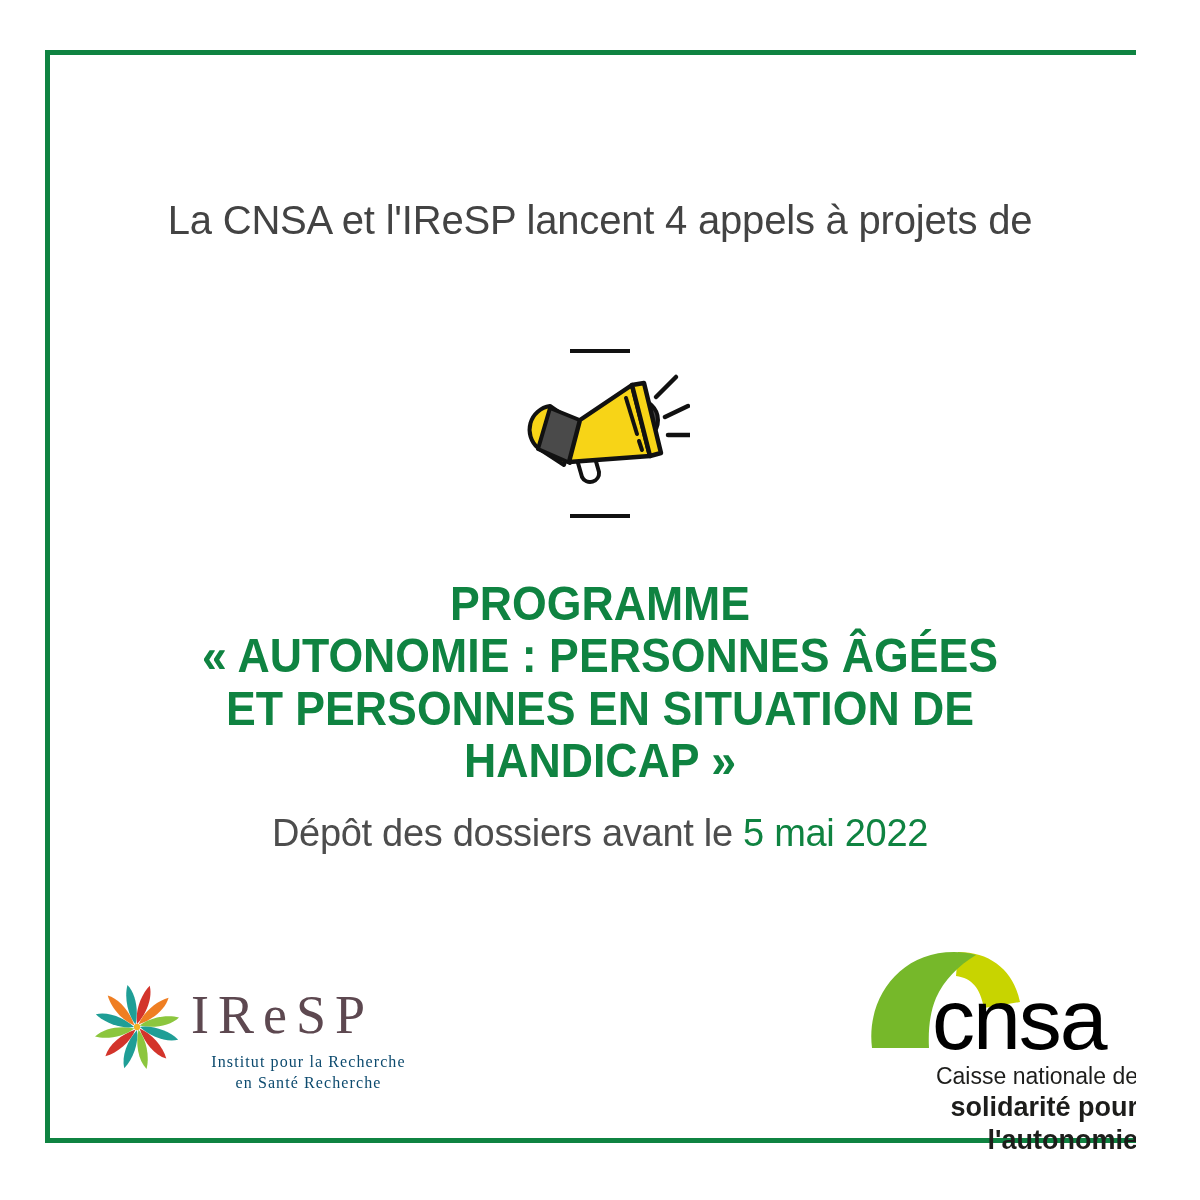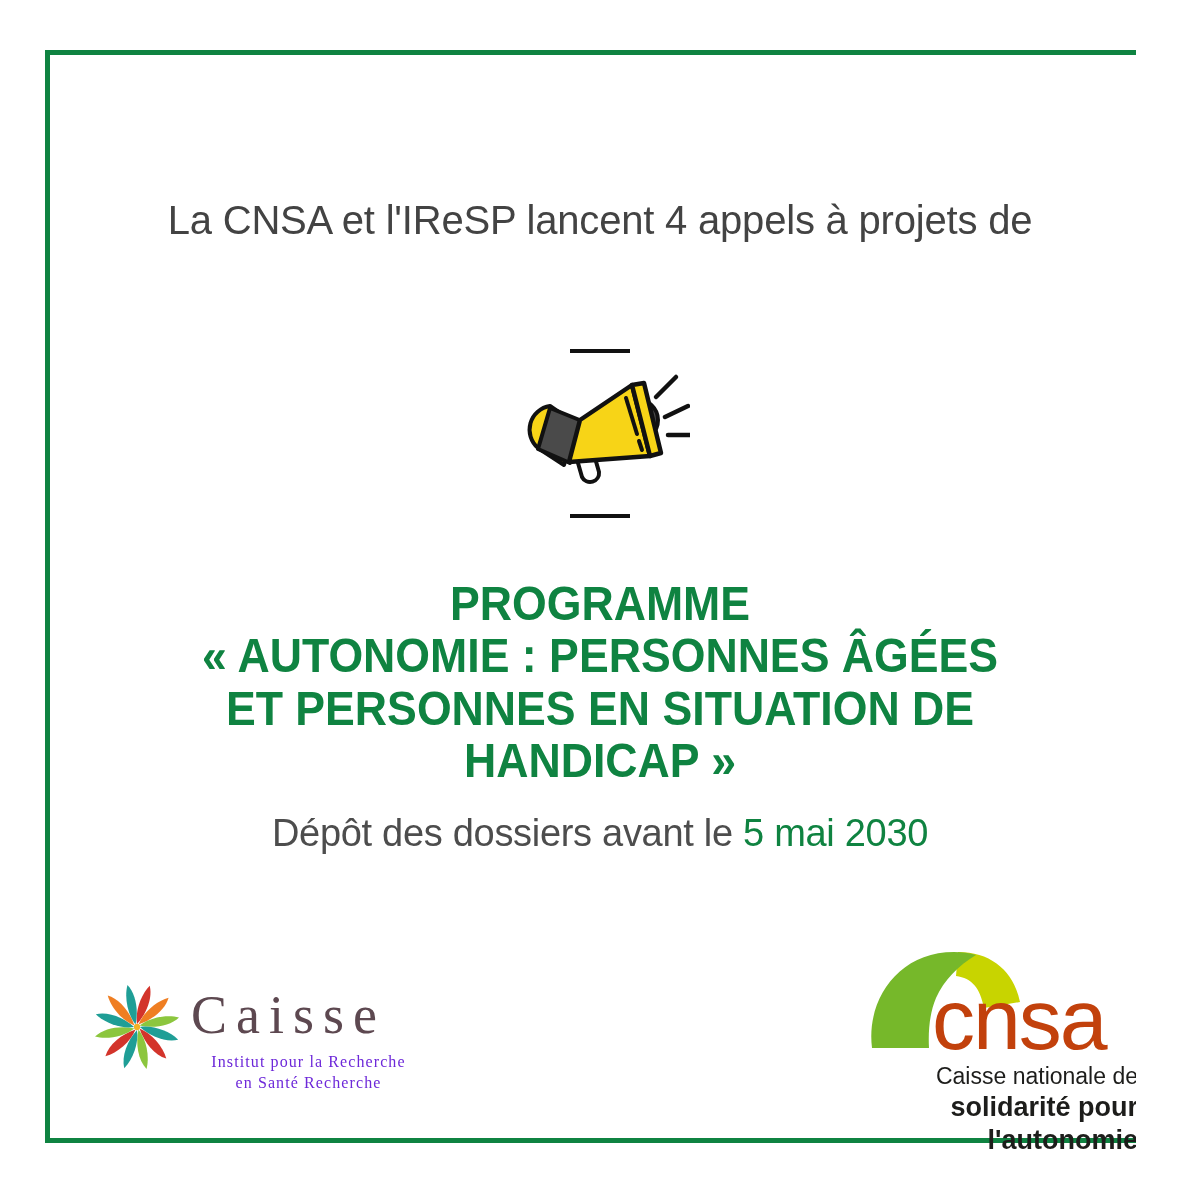--- a/index.html
+++ b/index.html
@@ -123,21 +123,21 @@
     line-height: 1;
   }
   .iresp-tagline {
     position: absolute;
     left: 103px;
     top: 80px;
     width: 235px;
     text-align: center;
     font-family: "Liberation Serif", serif;
     font-size: 16px;
-    color: #6d28d9;
+    color: #0c4a6e;
     letter-spacing: 1.1px;
     line-height: 1.3;
   }
   .iresp-tagline span { display: block; }
 
   
   .cnsa-logo {
     position: absolute;
     left: 862px;
     top: 944px;
@@ -151,21 +151,21 @@
     width: 160px;
     height: 108px;
   }
   .cnsa-word {
     position: absolute;
     left: 70px;
     top: 32px;
     font-family: "Liberation Sans", sans-serif;
     font-size: 86px;
     font-weight: 400;
-    color: #c2410c;
+    color: #000000;
     letter-spacing: -2px;
     line-height: 1;
   }
   .cnsa-tagline {
     position: absolute;
     left: 0px;
     top: 118px;
     width: 276px;
     text-align: right;
     font-family: "Liberation Sans", sans-serif;
@@ -221,21 +221,21 @@
 
   <div class="programme">
     <span class="ln">PROGRAMME</span>
     <span class="ln">« AUTONOMIE : PERSONNES ÂGÉES</span>
     <span class="ln">ET PERSONNES EN SITUATION DE</span>
     <span class="ln">HANDICAP »</span>
   </div>
 
   <div class="deadline">
     <span>Dépôt des dossiers avant le</span>
-    <span class="date">5 mai 2030</span>
+    <span class="date">5 mai 2022</span>
   </div>
 
   <div class="iresp-logo">
     <div class="iresp-mark">
       <svg viewBox="0 0 100 100" width="98" height="98" aria-hidden="true">
         <g transform="translate(50,50)">
           <g transform="rotate(0)">
               <path d="M0 -3 C 10 -14, 16 -30, 13 -42 C 4 -33, -2 -16, 0 -3 Z" fill="#d3342b"></path>
             </g>
           <g transform="rotate(30)">
@@ -268,21 +268,21 @@
           <g transform="rotate(300)">
               <path d="M0 -3 C 10 -14, 16 -30, 13 -42 C 4 -33, -2 -16, 0 -3 Z" fill="#ef7e22"></path>
             </g>
           <g transform="rotate(330)">
               <path d="M0 -3 C 10 -14, 16 -30, 13 -42 C 4 -33, -2 -16, 0 -3 Z" fill="#1f9e96"></path>
             </g>
           <circle cx="0" cy="0" r="3.2" fill="#f4b223"></circle>
         </g>
       </svg>
     </div>
-    <div class="iresp-word">Caisse</div>
+    <div class="iresp-word">IReSP</div>
     <div class="iresp-tagline">
       <span>Institut pour la Recherche</span>
       <span>en Santé Recherche</span>
     </div>
   </div>
 
   <div class="cnsa-logo">
     <div class="cnsa-swoosh">
       <svg viewBox="0 0 160 108" width="160" height="108" aria-hidden="true">
         <path d="M96 8 C130 8, 152 28, 158 58 L122 64 C118 44, 110 34, 94 32 Z" fill="#c8d400"></path>

